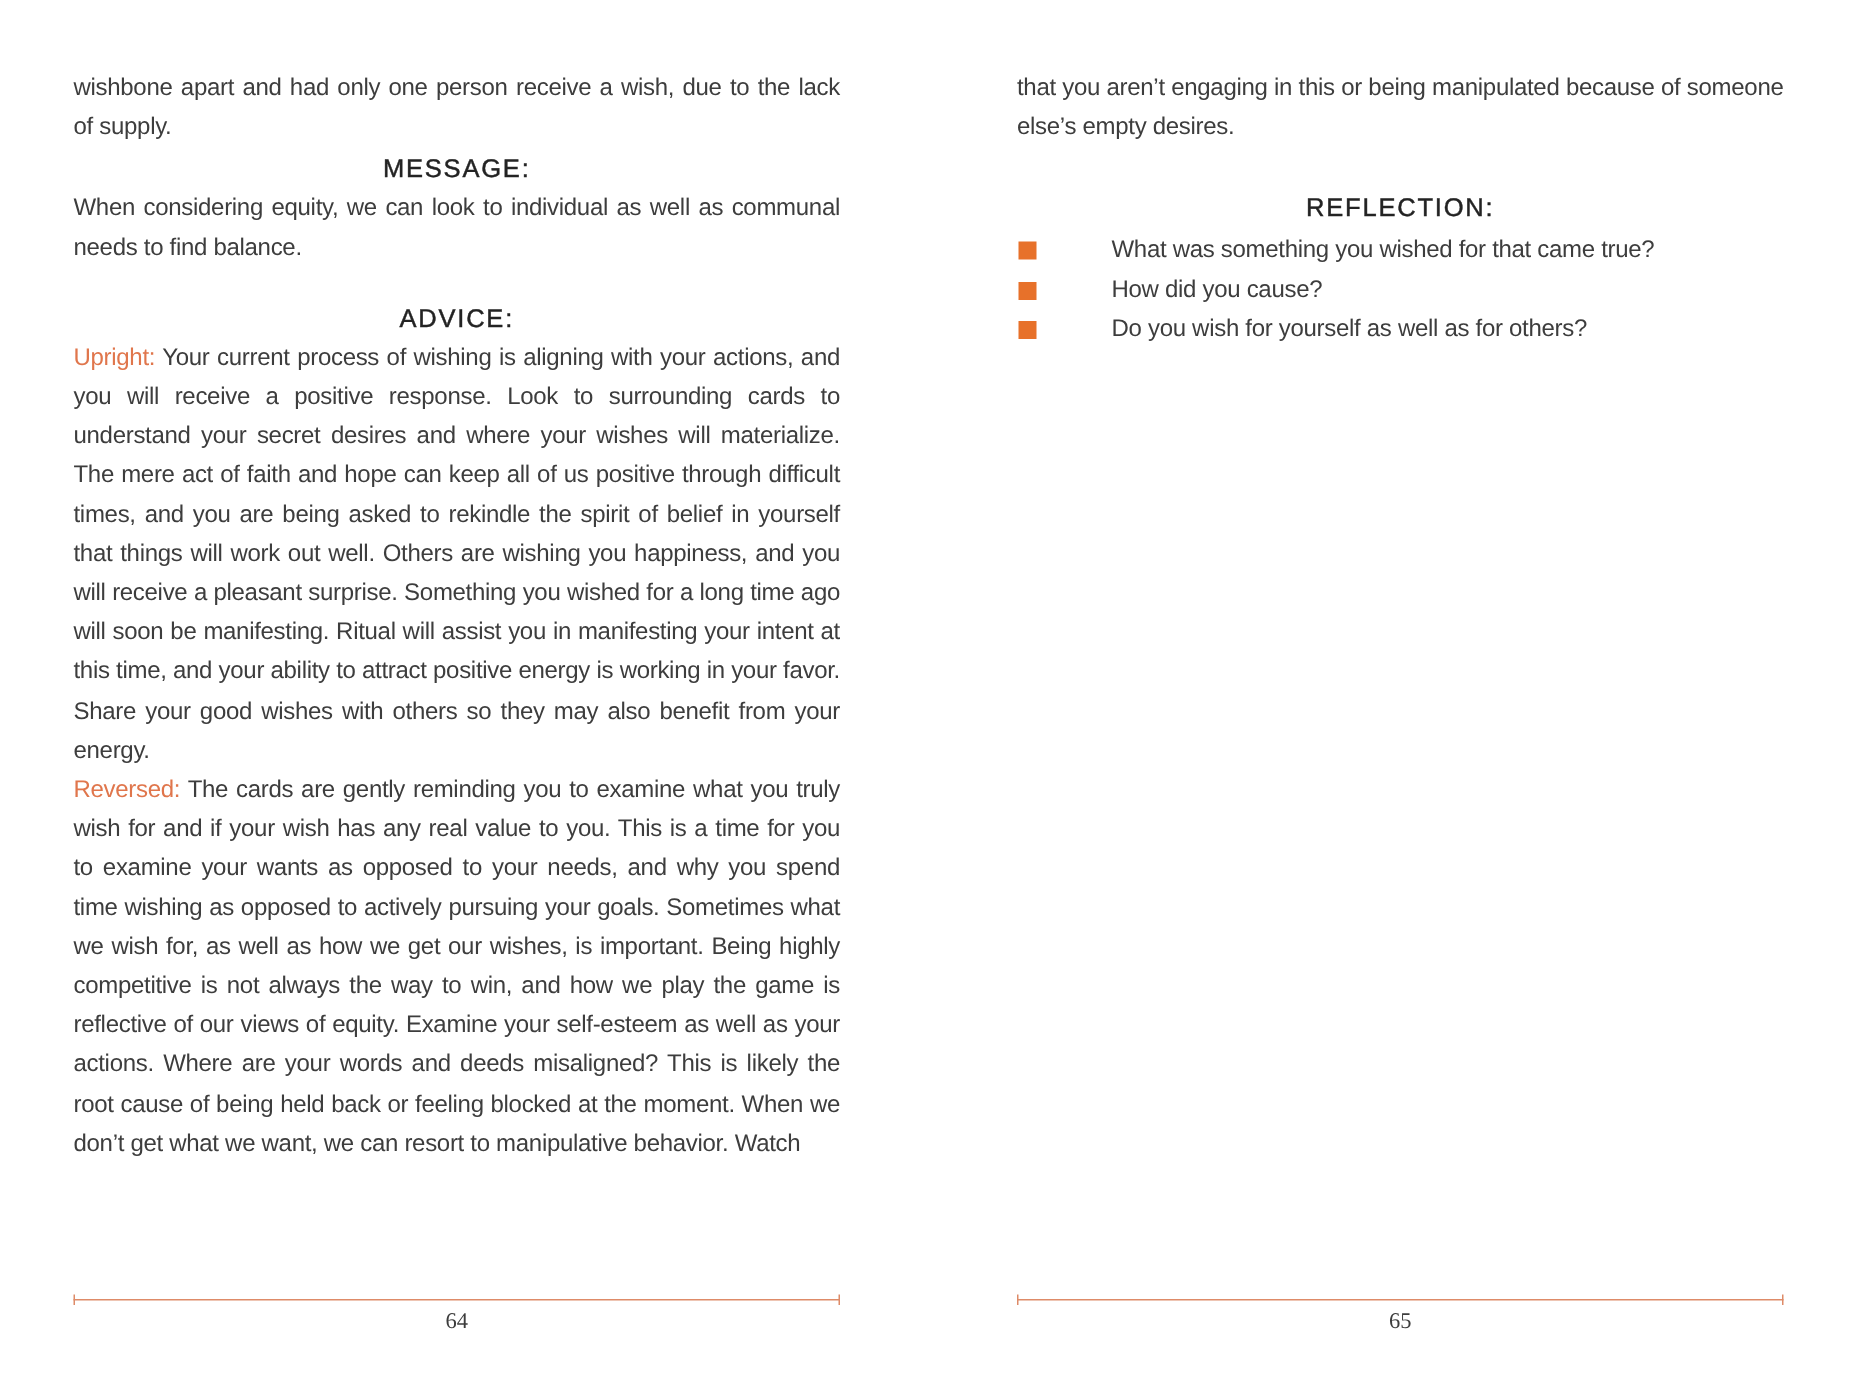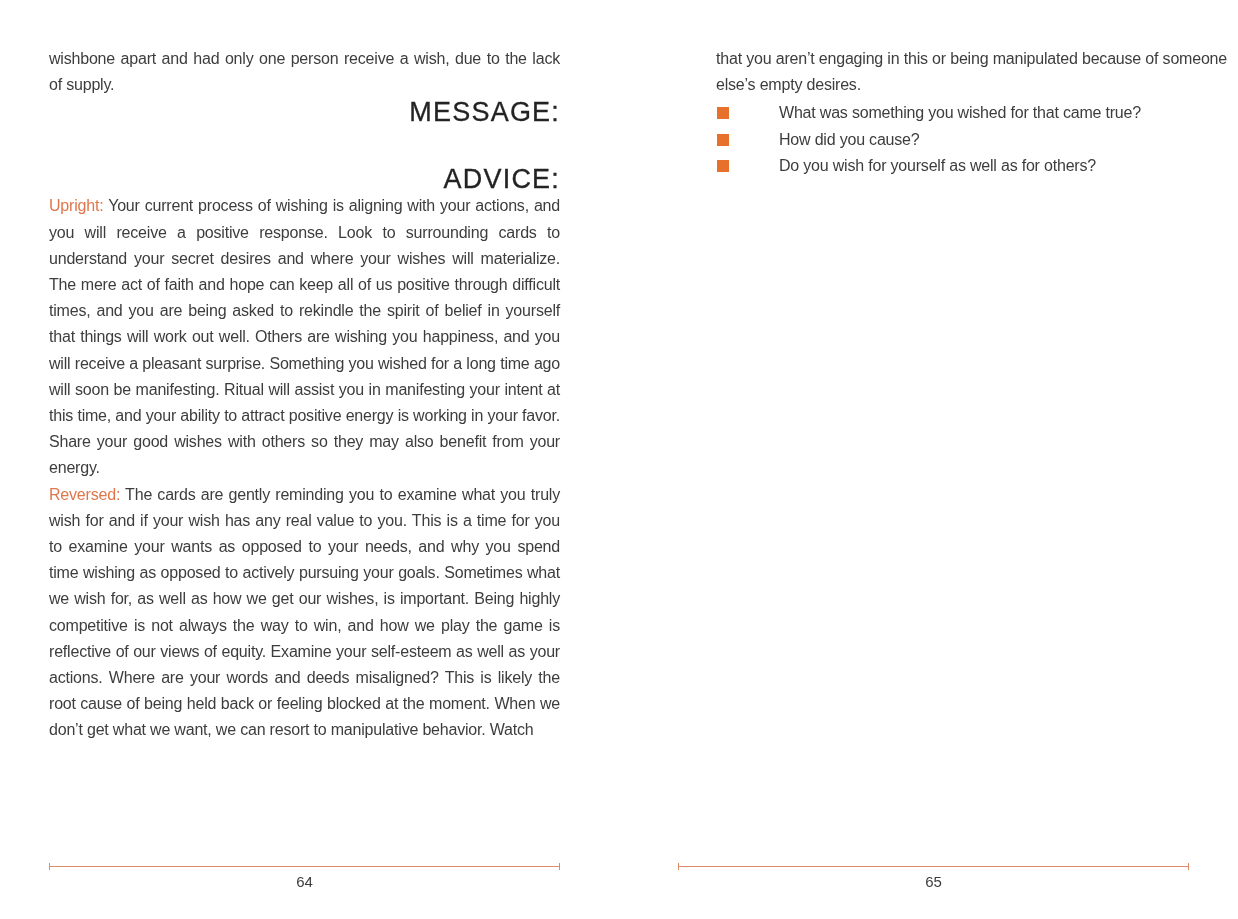--- a/index.html
+++ b/index.html
@@ -15,34 +15,34 @@
     position: absolute;
     top: 46px;
     width: 511px;
     font-size: 16px;
     line-height: 26.2px;
     letter-spacing: -0.2px;
     color: var(--body_text);
     text-align: justify;
   }
   .col-left  { left: 49px; }
-  .col-right { left: 678px; margin-left: 38px; }
+  .col-right { left: 678px; }
   .col p { margin: 0; }
   .sec-heading {
-    text-align: right;
-    font-size: 27px;
+    text-align: center;
+    font-size: 17px;
     line-height: 27px;
     letter-spacing: 1.2px;
     font-weight: 500;
     -webkit-text-stroke: 0.3px currentColor;
     color: var(--heading_text);
     margin: 0;
   }
   .h-message    { margin-top: 1px; }
-  .h-advice     { margin-top: 40px; }
+  .h-advice     { margin-top: 20px; }
   .h-reflection { margin-top: 27px; }
   .p-upright  { margin-top: 2px; }
   .p-reversed { margin-top: 24px; }
   .olabel { color: var(--accent_label); margin-top: 28px; }
   .bullets { margin-top: 2px; }
   .b-item { display: flex; text-align: left; gap: 28px; }
   .b-sq {
     flex: 0 0 auto;
     width: 12px; height: 12px;
     background: var(--bullet);
@@ -66,47 +66,49 @@
   }
   .rule::before { left: 0; }
   .rule::after  { right: 0; }
   .rule-left  { left: 49px; }
   .rule-right { left: 678px; }
   .pagenum {
     position: absolute;
     top: 873px;
     width: 511px;
     text-align: center;
-    font-family: Liberation Sans, sans-serif;
+    font-family: Liberation Serif, serif;
     font-size: 15px;
     color: var(--body_text);
   }
   .num-left  { left: 49px; }
   .num-right { left: 678px; }
 </style>
 </head>
 <body>
 
 <div class="spread">
 
   <div class="col col-left">
     <p class="para">wishbone apart and had only one person receive a wish, due to the lack of supply.</p>
 
     <h2 class="sec-heading h-message">MESSAGE:</h2>
+    <p class="para">When considering equity, we can look to individual as well as communal needs to find balance.</p>
 
     <h2 class="sec-heading h-advice">ADVICE:</h2>
 
     <p class="para p-upright"><span class="olabel">Upright:</span> <span>Your current process of wishing is aligning with your actions, and you will receive a positive response. Look to surrounding cards to understand your secret desires and where your wishes will materialize. The mere act of faith and hope can keep all of us positive through difficult times, and you are being asked to rekindle the spirit of belief in yourself that things will work out well. Others are wishing you happiness, and you will receive a pleasant surprise. Something you wished for a long time ago will soon be manifesting. Ritual will assist you in manifesting your intent at this time, and your ability to attract positive energy is working in your favor. Share your good wishes with others so they may also benefit from your energy.</span></p>
 
     <p class="para p-reversed"><span class="olabel">Reversed:</span> <span>The cards are gently reminding you to examine what you truly wish for and if your wish has any real value to you. This is a time for you to examine your wants as opposed to your needs, and why you spend time wishing as opposed to actively pursuing your goals. Sometimes what we wish for, as well as how we get our wishes, is important. Being highly competitive is not always the way to win, and how we play the game is reflective of our views of equity. Examine your self-esteem as well as your actions. Where are your words and deeds misaligned? This is likely the root cause of being held back or feeling blocked at the moment. When we don’t get what we want, we can resort to manipulative behavior. Watch</span></p>
   </div>
 
   <div class="col col-right">
     <p class="para">that you aren’t engaging in this or being manipulated because of someone else’s empty desires.</p>
 
+    <h2 class="sec-heading h-reflection">REFLECTION:</h2>
 
     <div class="bullets">
       <div class="b-item">
         <span class="b-sq"></span>
         <div class="b-lines">
             <div class="bline">What was something you wished for that came true?</div>
           </div>
       </div>
       <div class="b-item">
         <span class="b-sq"></span>

